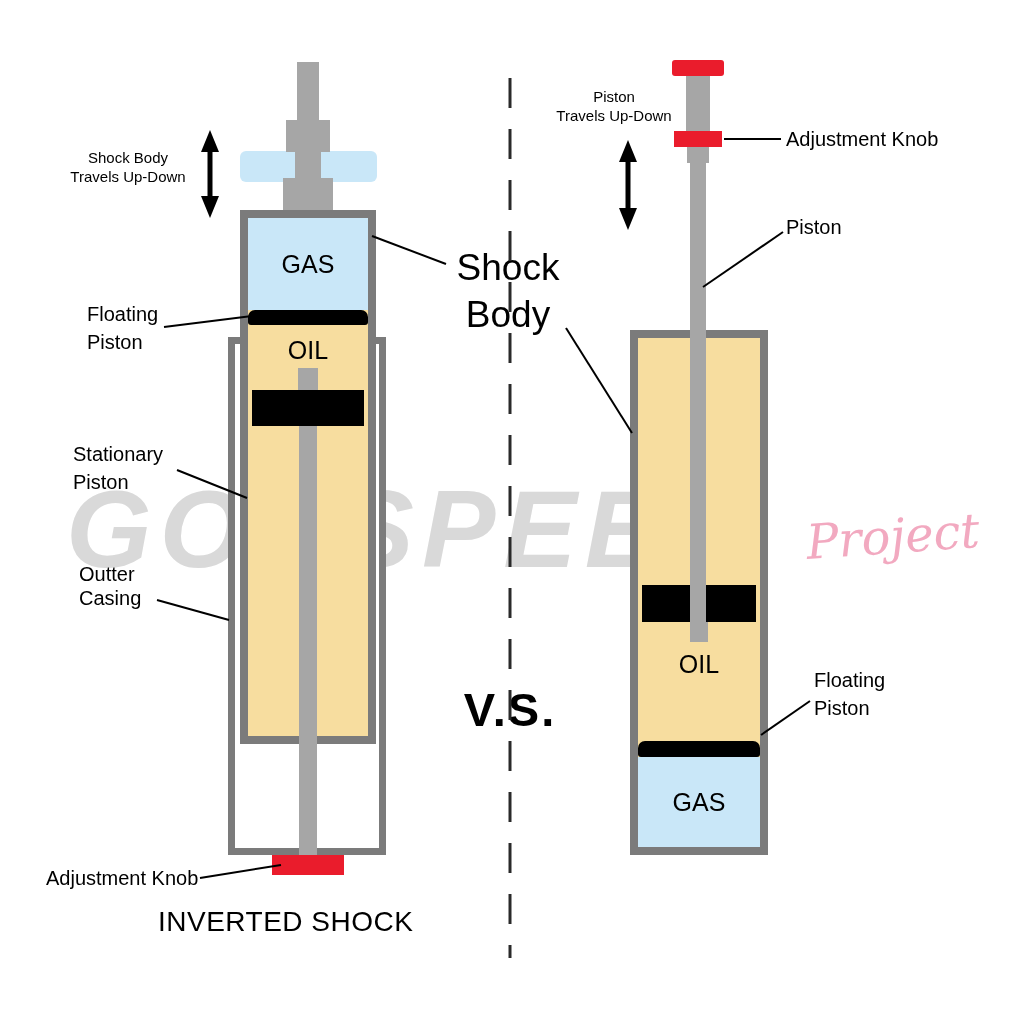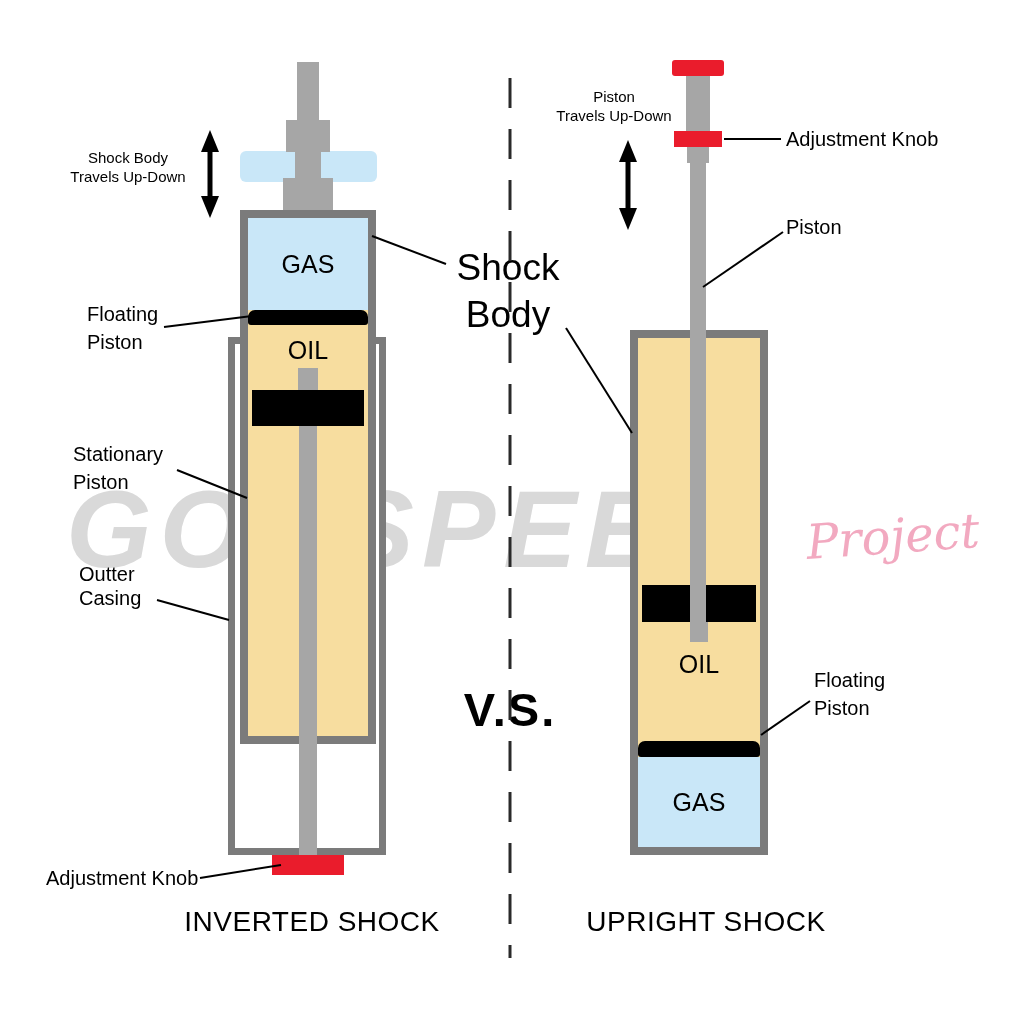--- a/index.html
+++ b/index.html
@@ -51,21 +51,21 @@
   #r-float { left:0; bottom:90px; right:0; height:16px; background:var(--piston-black,#000); border-radius:7px 7px 3px 3px; }
   #r-gas   { left:0; bottom:0; right:0; height:90px; background:var(--gas-blue,#c9e7f8); display:flex; align-items:center; justify-content:center; font-size:25px; }
   #r-rod-main { left:690px; top:161px; width:16px; height:462px; }
 
   
   #lbl-travel-l { left:58px;  top:148px; width:140px; text-align:center; font-size:15px; line-height:19px; }
   #lbl-float-l  { left:87px;  top:300px; font-size:20px; line-height:28px; }
   #lbl-stat-l   { left:73px;  top:440px; font-size:20px; line-height:28px; }
   #lbl-casing-l { left:79px;  top:562px; font-size:20px; line-height:24px; }
   #lbl-adj-l    { left:46px;  top:867px; font-size:20px; }
-  #title-l      { left:158px; top:906px; width:308px; text-align:center; font-size:28px; letter-spacing:0.5px; }
+  #title-l      { left:158px; top:906px; width:308px; font-size:28px; letter-spacing:0.5px; }
   #lbl-travel-r { left:551px; top:87px;  width:126px; text-align:center; font-size:15px; line-height:19px; }
   #lbl-adj-r    { left:786px; top:128px; font-size:20px; }
   #lbl-piston-r { left:786px; top:216px; font-size:20px; }
   #lbl-float-r  { left:814px; top:666px; font-size:20px; line-height:28px; }
   #title-r      { left:556px; top:906px; width:300px; text-align:center; font-size:28px; letter-spacing:0.5px; }
   #c-shockbody  { left:428px; top:244px; width:160px; text-align:center; font-size:37px; line-height:47px; }
   #c-vs         { left:430px; top:682px; width:160px; text-align:center; font-size:47px; font-weight:bold; letter-spacing:2px; }
 
   
   #overlay { left:0; top:0; width:1015px; height:1015px; z-index:5; pointer-events:none; }
@@ -130,21 +130,20 @@
 Casing</div>
   <div class="abs" id="lbl-adj-l">Adjustment Knob</div>
   <div class="abs" id="title-l">INVERTED SHOCK</div>
 
   <div class="abs pre" id="lbl-travel-r">Piston
 Travels Up-Down</div>
   <div class="abs" id="lbl-adj-r">Adjustment Knob</div>
   <div class="abs" id="lbl-piston-r">Piston</div>
   <div class="abs pre" id="lbl-float-r">Floating
 Piston</div>
-  <div class="abs" id="title-r">UPRIGHT SHOCK</div>
 
   <div class="abs" id="c-vs">V.S.</div>
   <div class="abs pre" id="c-shockbody">Shock
 Body</div>
 
   <svg class="abs" id="overlay" viewBox="0 0 1015 1015">
     <line class="divider" x1="510" y1="78" x2="510" y2="958"></line>
 
     <line class="ptr" x1="164" y1="327" x2="252" y2="316"></line>
     <line class="ptr" x1="177" y1="470" x2="247" y2="498"></line>

